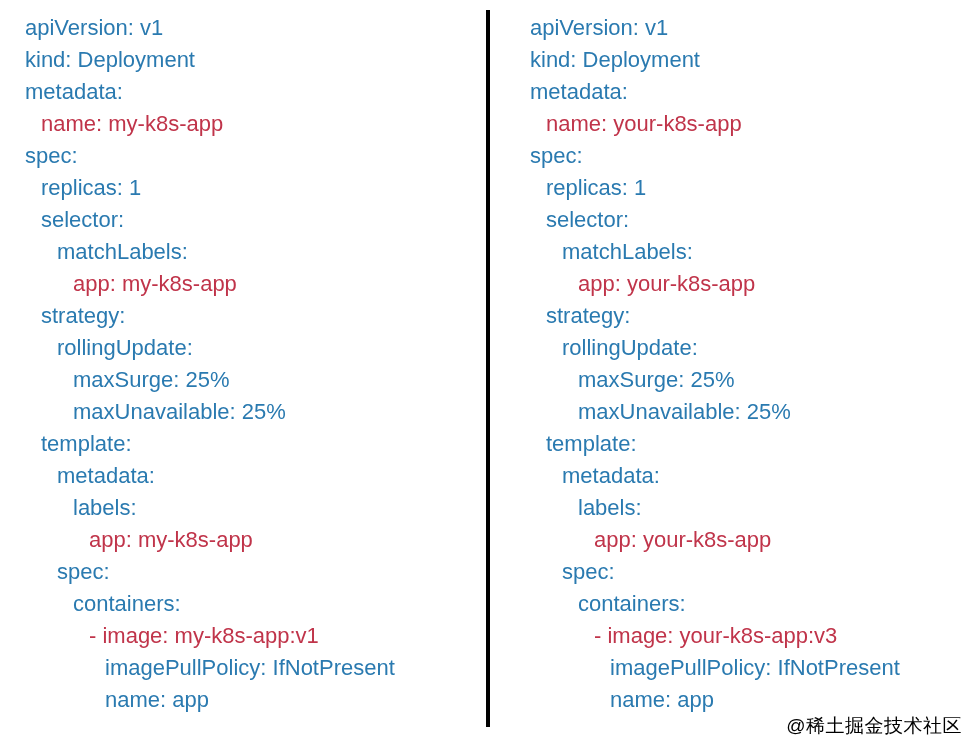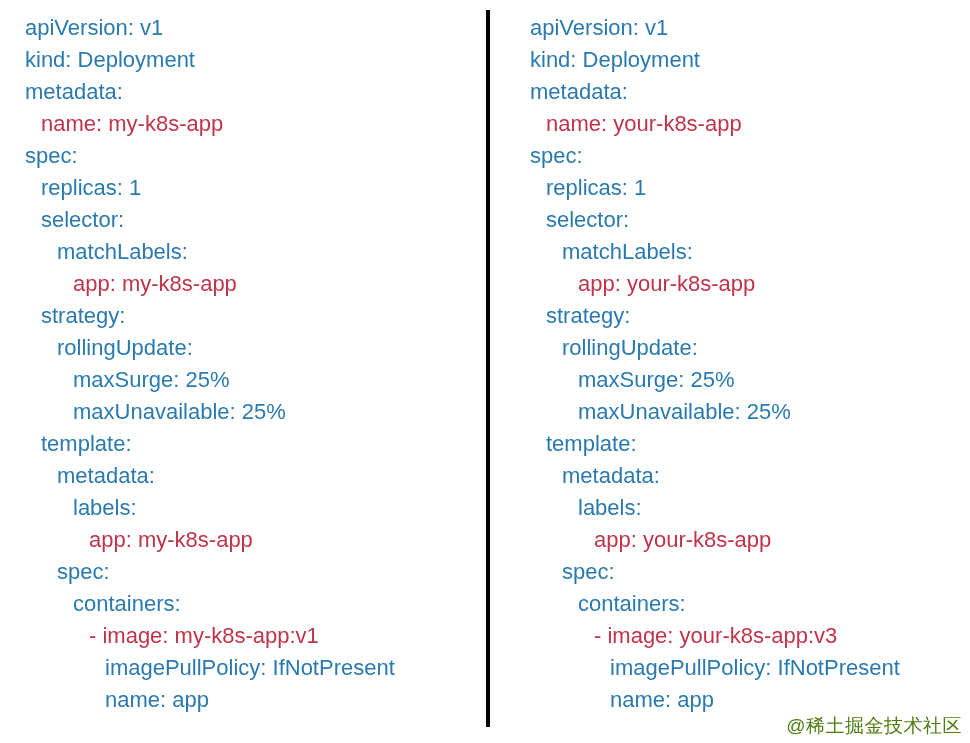--- a/index.html
+++ b/index.html
@@ -69,15 +69,15 @@
 <body style="background: rgb(255, 255, 255);">
 
 <div id="stage" style="background: rgb(255, 255, 255); border-radius: 8px;">
 
   <div id="pane-left" class="yaml-pane"><div class="yaml-line" style="padding-left: 0px;"><span class="tok tok-key" style="color: rgb(42, 122, 176);">apiVersion: v1</span></div><div class="yaml-line" style="padding-left: 0px;"><span class="tok tok-key" style="color: rgb(42, 122, 176);">kind: Deployment</span></div><div class="yaml-line" style="padding-left: 0px;"><span class="tok tok-key" style="color: rgb(42, 122, 176);">metadata:</span></div><div class="yaml-line" style="padding-left: 16px;"><span class="tok tok-value" style="color: rgb(192, 52, 74);">name: my-k8s-app</span></div><div class="yaml-line" style="padding-left: 0px;"><span class="tok tok-key" style="color: rgb(42, 122, 176);">spec:</span></div><div class="yaml-line" style="padding-left: 16px;"><span class="tok tok-key" style="color: rgb(42, 122, 176);">replicas: 1</span></div><div class="yaml-line" style="padding-left: 16px;"><span class="tok tok-key" style="color: rgb(42, 122, 176);">selector:</span></div><div class="yaml-line" style="padding-left: 32px;"><span class="tok tok-key" style="color: rgb(42, 122, 176);">matchLabels:</span></div><div class="yaml-line" style="padding-left: 48px;"><span class="tok tok-value" style="color: rgb(192, 52, 74);">app: my-k8s-app</span></div><div class="yaml-line" style="padding-left: 16px;"><span class="tok tok-key" style="color: rgb(42, 122, 176);">strategy:</span></div><div class="yaml-line" style="padding-left: 32px;"><span class="tok tok-key" style="color: rgb(42, 122, 176);">rollingUpdate:</span></div><div class="yaml-line" style="padding-left: 48px;"><span class="tok tok-key" style="color: rgb(42, 122, 176);">maxSurge: 25%</span></div><div class="yaml-line" style="padding-left: 48px;"><span class="tok tok-key" style="color: rgb(42, 122, 176);">maxUnavailable: 25%</span></div><div class="yaml-line" style="padding-left: 16px;"><span class="tok tok-key" style="color: rgb(42, 122, 176);">template:</span></div><div class="yaml-line" style="padding-left: 32px;"><span class="tok tok-key" style="color: rgb(42, 122, 176);">metadata:</span></div><div class="yaml-line" style="padding-left: 48px;"><span class="tok tok-key" style="color: rgb(42, 122, 176);">labels:</span></div><div class="yaml-line" style="padding-left: 64px;"><span class="tok tok-value" style="color: rgb(192, 52, 74);">app: my-k8s-app</span></div><div class="yaml-line" style="padding-left: 32px;"><span class="tok tok-key" style="color: rgb(42, 122, 176);">spec:</span></div><div class="yaml-line" style="padding-left: 48px;"><span class="tok tok-key" style="color: rgb(42, 122, 176);">containers:</span></div><div class="yaml-line" style="padding-left: 64px;"><span class="tok tok-value" style="color: rgb(192, 52, 74);">- image: my-k8s-app:v1</span></div><div class="yaml-line" style="padding-left: 80px;"><span class="tok tok-key" style="color: rgb(42, 122, 176);">imagePullPolicy: IfNotPresent</span></div><div class="yaml-line" style="padding-left: 80px;"><span class="tok tok-key" style="color: rgb(42, 122, 176);">name: app</span></div></div>
 
   <div id="divider" style="background: rgb(0, 0, 0);"></div>
 
   <div id="pane-right" class="yaml-pane"><div class="yaml-line" style="padding-left: 0px;"><span class="tok tok-key" style="color: rgb(42, 122, 176);">apiVersion: v1</span></div><div class="yaml-line" style="padding-left: 0px;"><span class="tok tok-key" style="color: rgb(42, 122, 176);">kind: Deployment</span></div><div class="yaml-line" style="padding-left: 0px;"><span class="tok tok-key" style="color: rgb(42, 122, 176);">metadata:</span></div><div class="yaml-line" style="padding-left: 16px;"><span class="tok tok-value" style="color: rgb(192, 52, 74);">name: your-k8s-app</span></div><div class="yaml-line" style="padding-left: 0px;"><span class="tok tok-key" style="color: rgb(42, 122, 176);">spec:</span></div><div class="yaml-line" style="padding-left: 16px;"><span class="tok tok-key" style="color: rgb(42, 122, 176);">replicas: 1</span></div><div class="yaml-line" style="padding-left: 16px;"><span class="tok tok-key" style="color: rgb(42, 122, 176);">selector:</span></div><div class="yaml-line" style="padding-left: 32px;"><span class="tok tok-key" style="color: rgb(42, 122, 176);">matchLabels:</span></div><div class="yaml-line" style="padding-left: 48px;"><span class="tok tok-value" style="color: rgb(192, 52, 74);">app: your-k8s-app</span></div><div class="yaml-line" style="padding-left: 16px;"><span class="tok tok-key" style="color: rgb(42, 122, 176);">strategy:</span></div><div class="yaml-line" style="padding-left: 32px;"><span class="tok tok-key" style="color: rgb(42, 122, 176);">rollingUpdate:</span></div><div class="yaml-line" style="padding-left: 48px;"><span class="tok tok-key" style="color: rgb(42, 122, 176);">maxSurge: 25%</span></div><div class="yaml-line" style="padding-left: 48px;"><span class="tok tok-key" style="color: rgb(42, 122, 176);">maxUnavailable: 25%</span></div><div class="yaml-line" style="padding-left: 16px;"><span class="tok tok-key" style="color: rgb(42, 122, 176);">template:</span></div><div class="yaml-line" style="padding-left: 32px;"><span class="tok tok-key" style="color: rgb(42, 122, 176);">metadata:</span></div><div class="yaml-line" style="padding-left: 48px;"><span class="tok tok-key" style="color: rgb(42, 122, 176);">labels:</span></div><div class="yaml-line" style="padding-left: 64px;"><span class="tok tok-value" style="color: rgb(192, 52, 74);">app: your-k8s-app</span></div><div class="yaml-line" style="padding-left: 32px;"><span class="tok tok-key" style="color: rgb(42, 122, 176);">spec:</span></div><div class="yaml-line" style="padding-left: 48px;"><span class="tok tok-key" style="color: rgb(42, 122, 176);">containers:</span></div><div class="yaml-line" style="padding-left: 64px;"><span class="tok tok-value" style="color: rgb(192, 52, 74);">- image: your-k8s-app:v3</span></div><div class="yaml-line" style="padding-left: 80px;"><span class="tok tok-key" style="color: rgb(42, 122, 176);">imagePullPolicy: IfNotPresent</span></div><div class="yaml-line" style="padding-left: 80px;"><span class="tok tok-key" style="color: rgb(42, 122, 176);">name: app</span></div></div>
 
-  <div id="watermark" style="color: #4d7c0f; text-align: right;">@稀土掘金技术社区</div>
+  <div id="watermark" style="color: #000000; text-align: right;">@稀土掘金技术社区</div>
 
 </div>
 
 </body></html>

